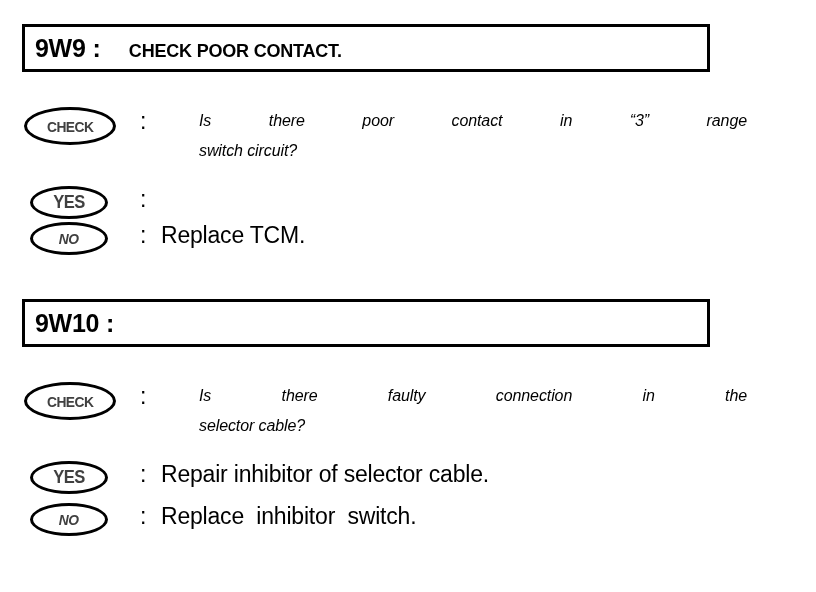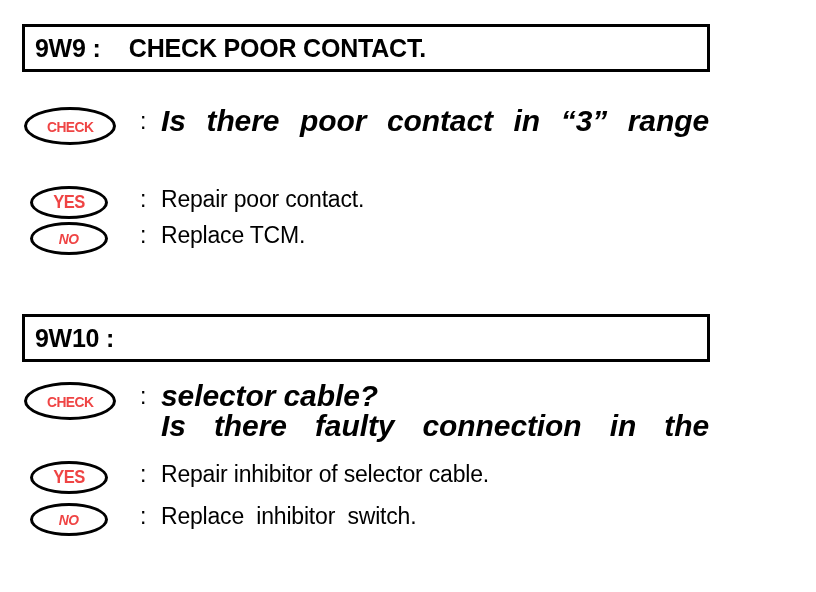--- a/index.html
+++ b/index.html
@@ -45,21 +45,21 @@
     font-size: 25px;
     font-weight: bold;
     letter-spacing: -0.3px;
   }
   .header-colon {
     font-size: 25px;
     font-weight: bold;
     padding-left: 7px;
   }
   .header-title {
-    font-size: 25px;
+    font-size: 18px;
     font-weight: bold;
     padding-left: 28px;
     letter-spacing: -0.2px;
   }
 
   
   .row {
     position: absolute;
     display: flex;
     align-items: flex-start;
@@ -86,21 +86,21 @@
   .oval {
     position: relative;
     border: 3px solid #000000;
     border-radius: 50%;
     box-sizing: border-box;
     background: #ffffff;
     display: flex;
     align-items: center;
     justify-content: center;
     font-weight: bold;
-    color: #ef4444;
+    color: #404040;
   }
   .oval-check {
     width: 92px;
     height: 38px;
     font-size: 15px;
     letter-spacing: -0.6px;
     margin-left: 2px;
     margin-top: 1px;
   }
   .oval-yes {
@@ -120,28 +120,29 @@
     margin-top: 2px;
     font-style: italic;
   }
   .oval span {
     transform: scaleX(0.92);
     display: inline-block;
   }
 
   
   .question {
-    font-size: 30px;
-    font-weight: bold;
+    font-size: 16px;
+    font-weight: normal;
     font-style: italic;
     line-height: 30px;
     text-align: justify;
     text-justify: inter-word;
     width: 548px;
     letter-spacing: -0.1px;
+    margin-left: 38px;
   }
   .question > .ln {
     display: block;
   }
   .question > .ln.justified {
     text-align: justify;
     text-align-last: justify;
   }
   .answer {
     font-size: 23px;
@@ -166,66 +167,64 @@
   <div class="row" style="top:106px; left:22px; width:690px;">
     <div class="badge-cell">
       <div class="oval oval-check">
         <span>CHECK</span>
       </div>
     </div>
     <div class="colon-cell">:</div>
     <div class="text-cell">
       <div class="question">
         <span class="ln justified">Is there poor contact in “3” range</span>
+        <span class="ln">switch circuit?</span>
       </div>
     </div>
   </div>
 
   <div class="row" style="top:184px; left:22px; width:690px;">
     <div class="badge-cell">
       <div class="oval oval-yes">
         <span>YES</span>
       </div>
     </div>
     <div class="colon-cell">:</div>
-    <div class="text-cell">
-      <div class="answer">Repair poor contact.</div>
-    </div>
   </div>
 
   <div class="row" style="top:220px; left:22px; width:690px;">
     <div class="badge-cell">
       <div class="oval oval-no">
         <span>NO</span>
       </div>
     </div>
     <div class="colon-cell">:</div>
     <div class="text-cell">
       <div class="answer">Replace TCM.</div>
     </div>
   </div>
 
-  <div class="header-box" style="top:314px;">
+  <div class="header-box" style="top:299px;">
     <div class="header-inner">
       <span class="header-code">9W10</span>
       <span class="header-colon">:</span>
     </div>
   </div>
 
   <div class="row" style="top:381px; left:22px; width:690px;">
     <div class="badge-cell">
       <div class="oval oval-check">
         <span>CHECK</span>
       </div>
     </div>
     <div class="colon-cell">:</div>
     <div class="text-cell">
       <div class="question">
+        <span class="ln justified">Is there faulty connection in the</span>
         <span class="ln">selector cable?</span>
-        <span class="ln justified">Is there faulty connection in the</span>
       </div>
     </div>
   </div>
 
   <div class="row" style="top:459px; left:22px; width:690px;">
     <div class="badge-cell">
       <div class="oval oval-yes">
         <span>YES</span>
       </div>
     </div>

